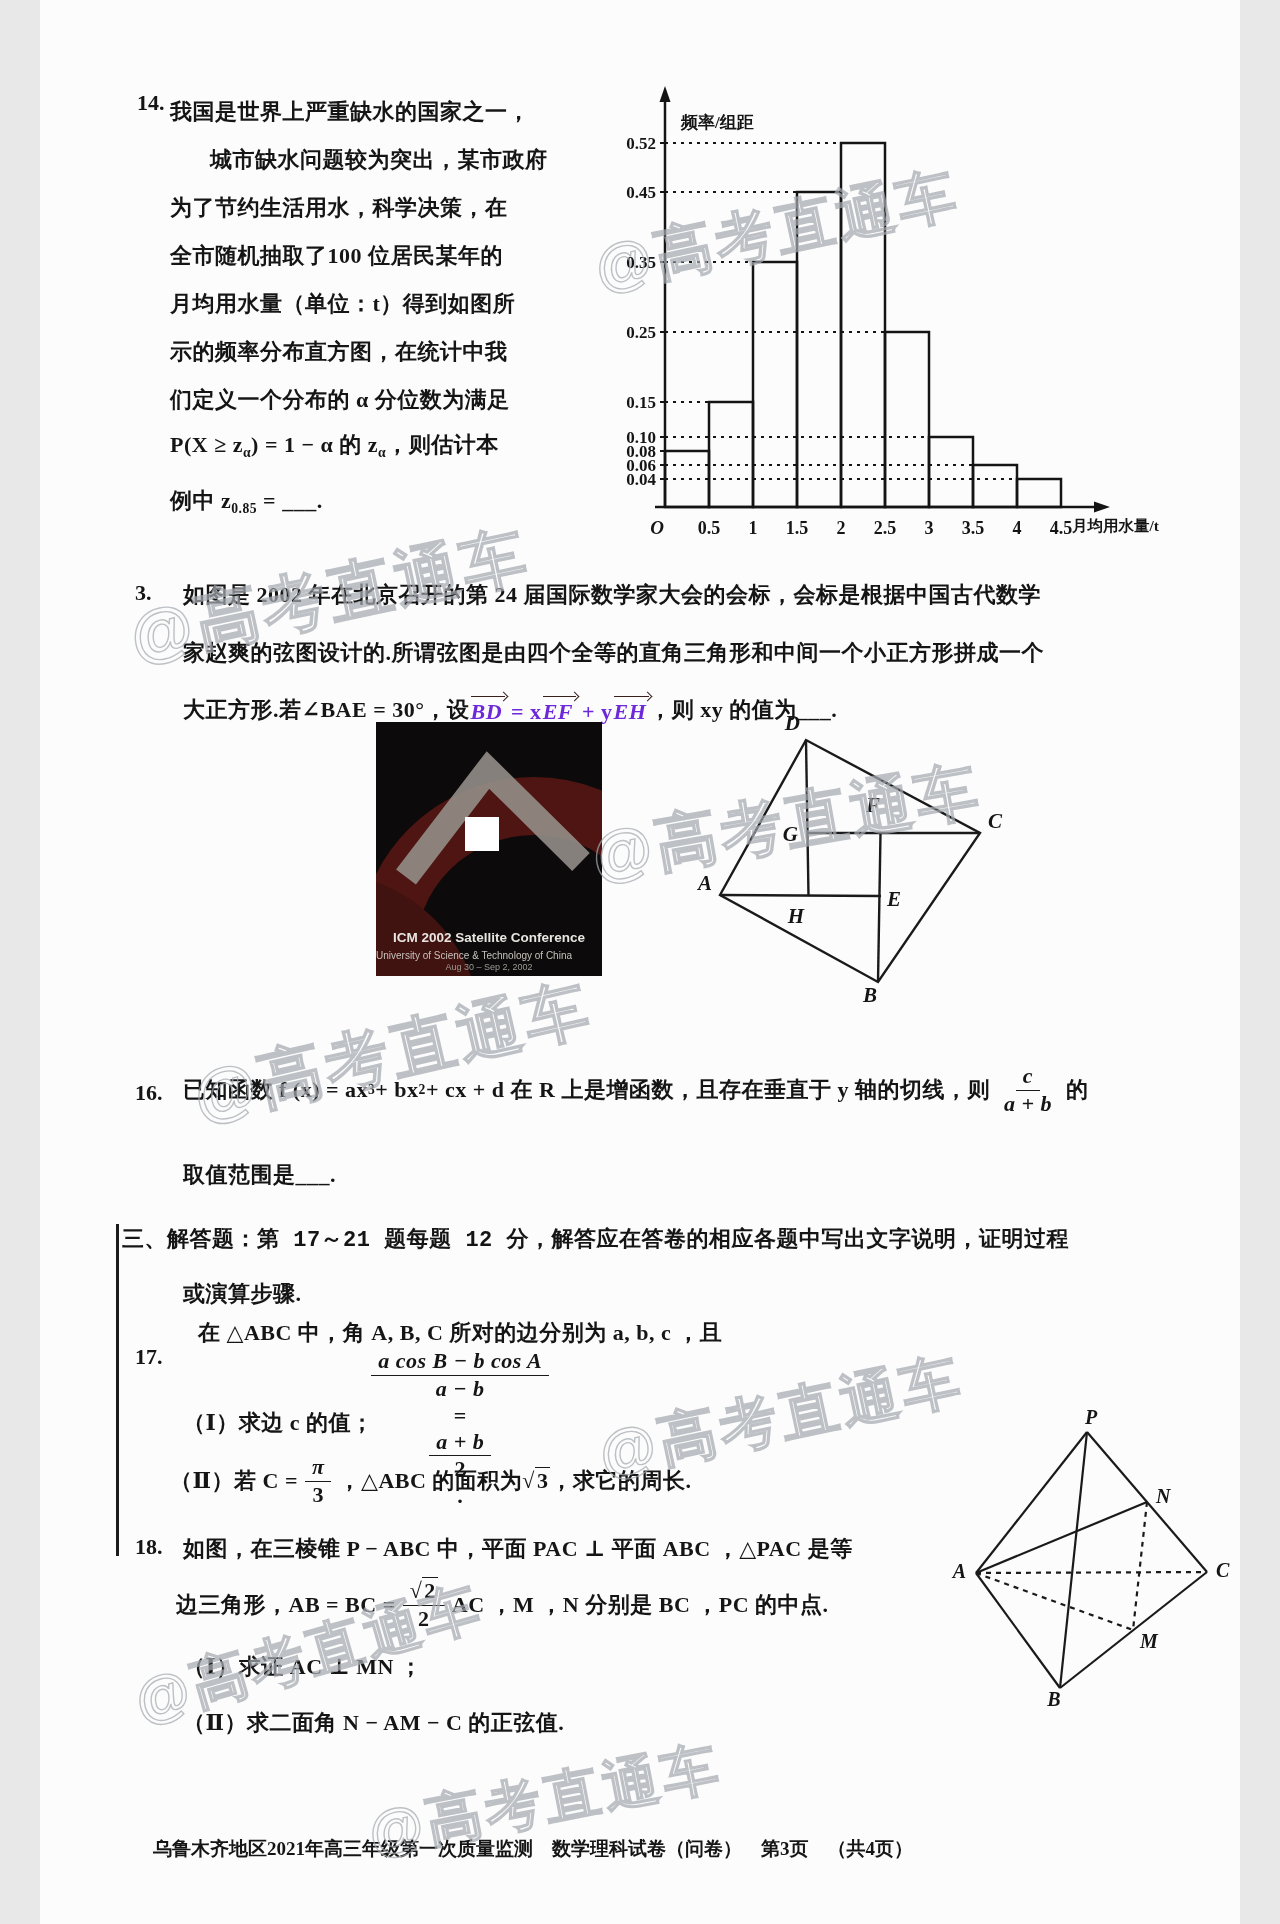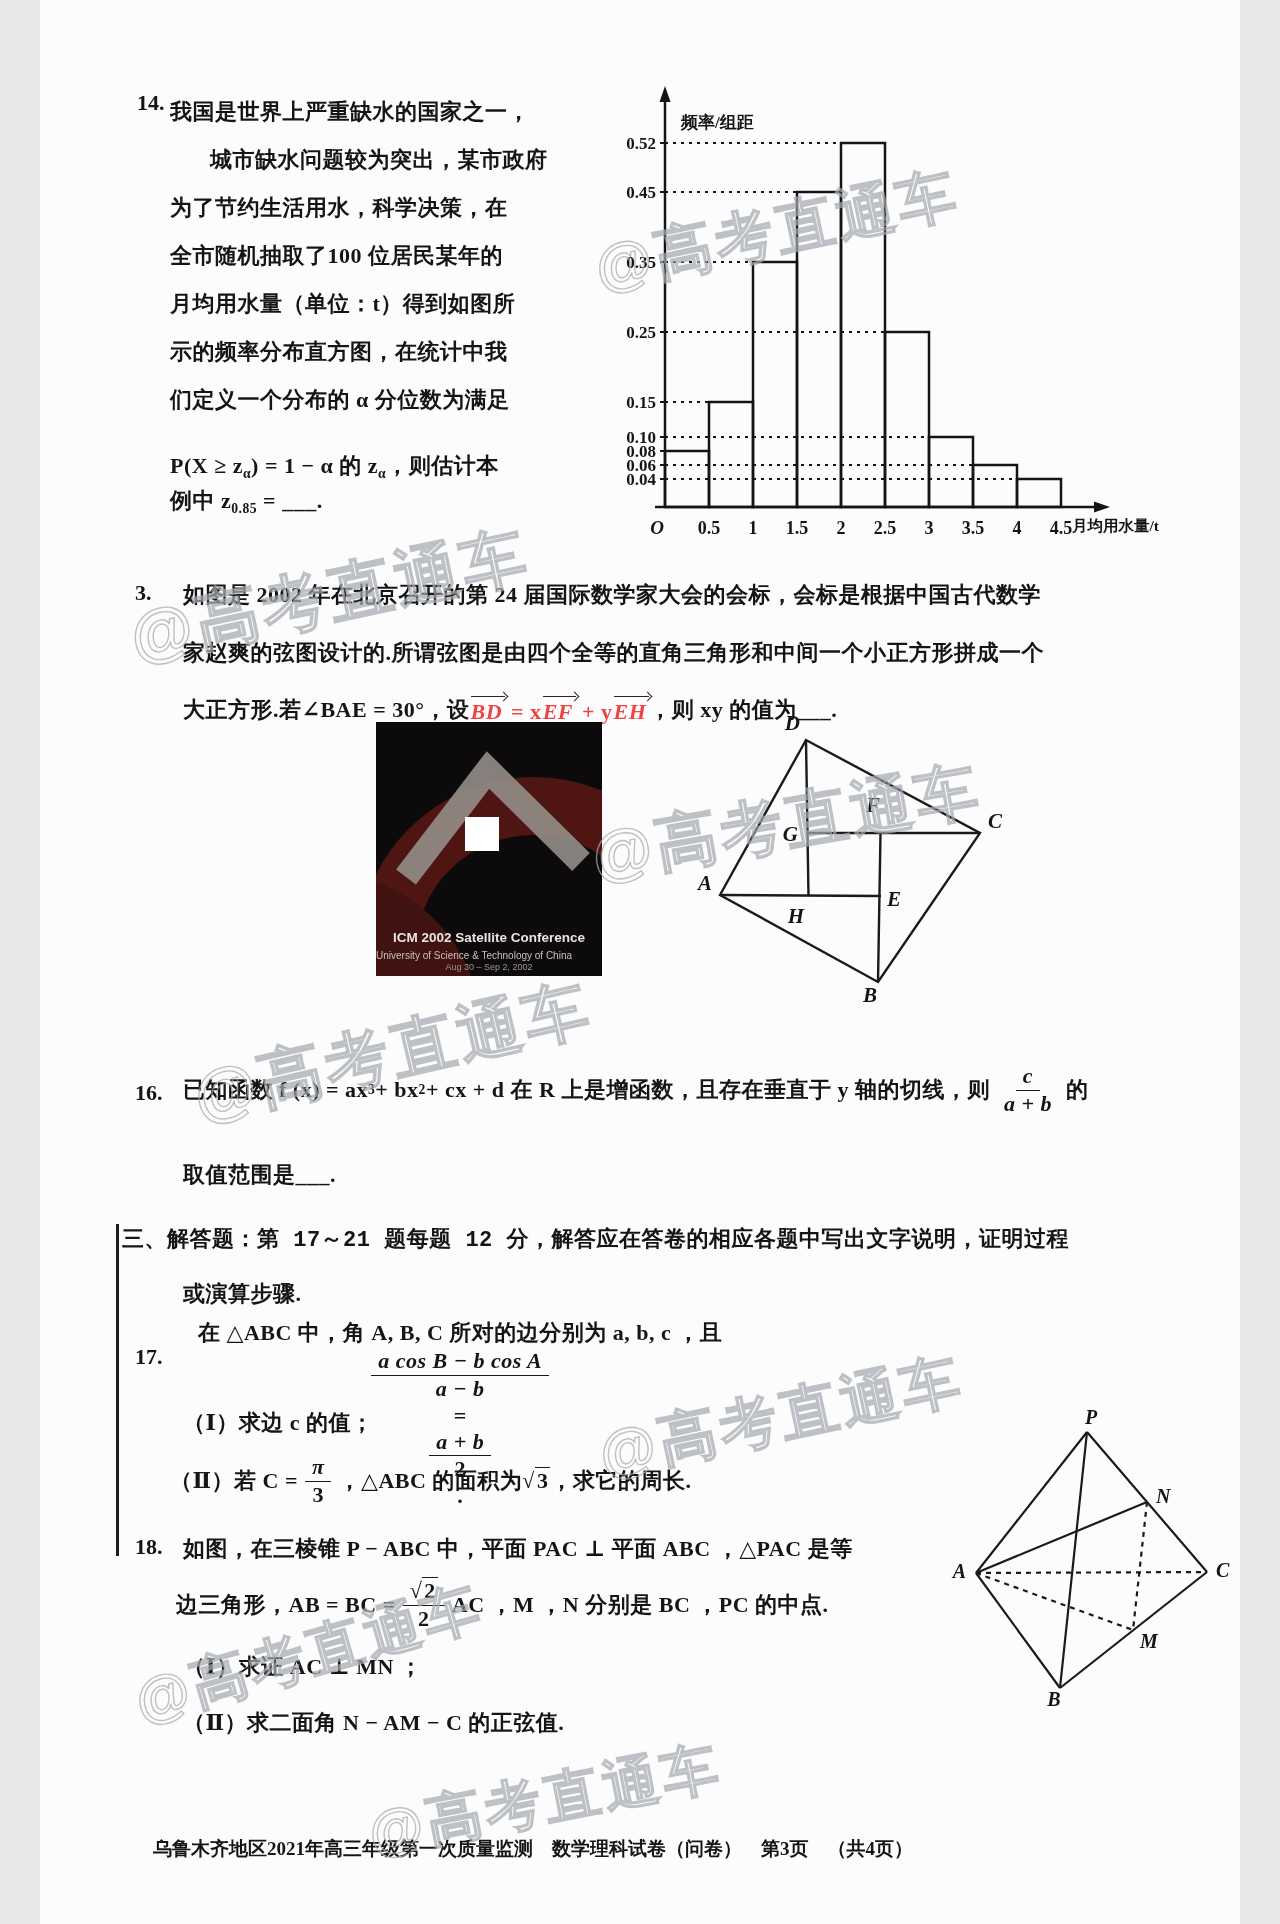--- a/index.html
+++ b/index.html
@@ -14,21 +14,21 @@
   .frac{display:inline-flex;flex-direction:column;align-items:center;vertical-align:middle;
         line-height:1.22;margin:0 7px;text-align:center;}
   .frac .fn{padding:0 7px;border-bottom:1.8px solid #1a1a1a;}
   .frac .fd{padding:0 7px;}
   .sqrt{white-space:nowrap;}
   .sqrt .bar{border-top:1.8px solid #1a1a1a;padding:0 2px;}
   .vec{position:relative;display:inline-block;padding:0 3px 0 1px;font-style:italic;margin-top:4px;}
   .vec::after{content:"";position:absolute;left:1px;right:0;top:-3px;border-top:1.8px solid #3a201c;}
   .vec::before{content:"";position:absolute;right:-2px;top:-6.5px;width:6px;height:6px;
                border-top:1.8px solid #3a201c;border-right:1.8px solid #3a201c;transform:rotate(45deg);}
-  .maroon{color:#ef4444;}
+  .maroon{color:#6d28d9;}
   .wm{position:absolute;font-weight:700;color:transparent;-webkit-text-stroke:1.4px #a6abb1;
       opacity:.72;transform-origin:left top;white-space:nowrap;pointer-events:none;
       font-family:"Liberation Sans","DejaVu Sans",sans-serif;letter-spacing:4px;}
   svg{font-family:"Liberation Serif","DejaVu Serif","DejaVu Sans",serif;}
   svg text{fill:#151515;}
   .logo-box{background:#0c0a0a;overflow:hidden;}
   .logo-cap1{position:absolute;left:0;right:0;top:208px;text-align:center;color:#e9e6e1;
              font-weight:700;font-size:13.5px;font-family:"Liberation Sans","DejaVu Sans",sans-serif;}
   .logo-cap2{position:absolute;left:0;right:8px;top:228px;text-align:left;color:#c6c2ba;
              font-size:10px;font-family:"Liberation Sans","DejaVu Sans",sans-serif;}
@@ -45,21 +45,21 @@
   <div class="abs qnum" style="left:97px;top:90px;">14.</div>
   <div class="abs" style="left:130px;top:88px;">
     <div class="t" style="line-height:48px;">我国是世界上严重缺水的国家之一，</div>
     <div class="t" style="line-height:48px;margin-left:40px;">城市缺水问题较为突出，某市政府</div>
     <div class="t" style="line-height:48px;">为了节约生活用水，科学决策，在</div>
     <div class="t" style="line-height:48px;">全市随机抽取了100 位居民某年的</div>
     <div class="t" style="line-height:48px;">月均用水量（单位：t）得到如图所</div>
     <div class="t" style="line-height:48px;">示的频率分布直方图，在统计中我</div>
     <div class="t" style="line-height:48px;">们定义一个分布的 α 分位数为满足</div>
   </div>
-  <div class="abs t" style="left:130px;top:451px;">
+  <div class="abs t" style="left:130px;top:430px;">
     <span>P(X ≥ z</span><sub>α</sub><span>) = 1 − α 的 z</span><sub>α</sub><span>，则估计本</span>
   </div>
   <div class="abs t" style="left:130px;top:486px;">
     <span>例中 z</span><sub>0.85</sub><span> = </span><span>___</span><span>.</span>
   </div>
 
   <svg id="hist-svg" class="abs" style="left:455px;top:75px;" width="725" height="470" viewBox="455 75 725 470">
       <line x1="625" y1="507" x2="625" y2="100" stroke="#141414" stroke-width="2.5"></line>
       <line x1="615" y1="507" x2="1058" y2="507" stroke="#141414" stroke-width="2.5"></line>
       <polygon points="625,86 619.5,102 630.5,102" fill="#141414"></polygon>

